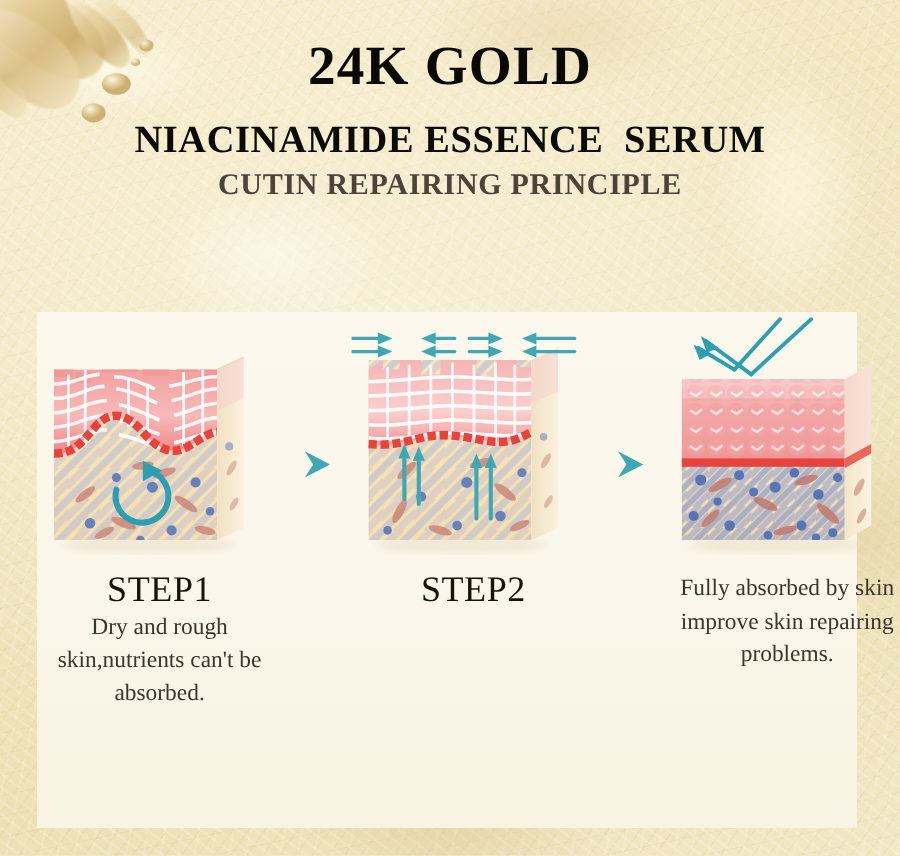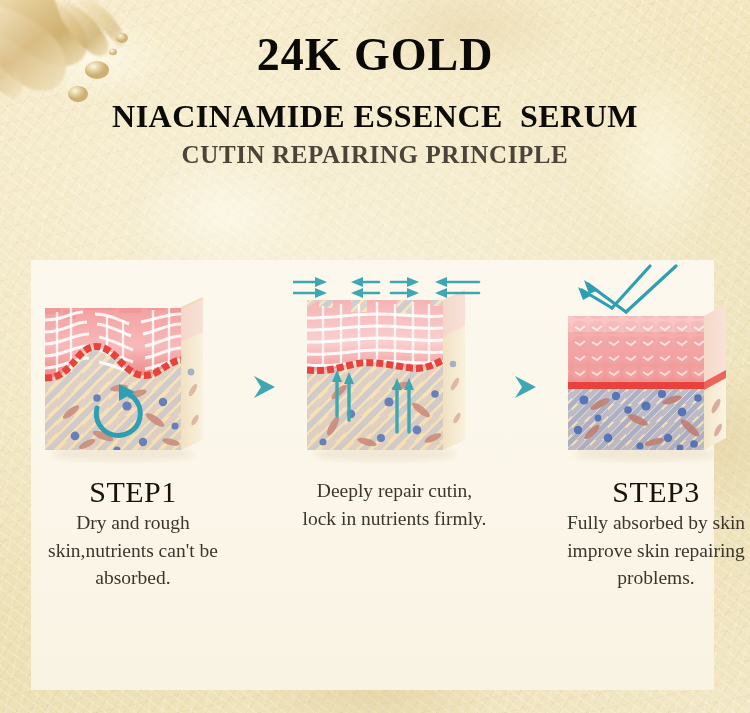--- a/index.html
+++ b/index.html
@@ -412,21 +412,21 @@
               <polygon points="58,22 70,17 70,27"></polygon>
               <polygon points="58,33 70,28 70,38"></polygon>
               <polygon points="126,22 114,17 114,27"></polygon>
               <polygon points="126,33 114,28 114,38"></polygon>
               <polygon points="142,22 154,17 154,27"></polygon>
               <polygon points="142,33 154,28 154,38"></polygon>
             </g>
           </g>
         </svg>
       </div>
-      <div class="step-desc">Deeply repair cutin, lock in nutrients firmly.</div>
+      <div class="step-title">STEP2</div>
     </div>
 
     <div class="arrow-gap">
       <svg width="32" height="30" viewBox="0 0 32 30">
         <polygon points="6,4 27,15 6,26 13,15" fill="#3fa7b2"></polygon>
       </svg>
     </div>
 
     <div class="step-col c3">
       <div class="step-art">
@@ -520,18 +520,17 @@
             <path d="M96,6 L58,48"></path>
             <path d="M72,52 L34,24"></path>
             <path d="M58,48 L28,30"></path>
           </g>
           <g fill="#2e9fb3">
             <polygon points="30,20 45,30 35,34"></polygon>
             <polygon points="24,27 38,35 29,40"></polygon>
           </g>
         </svg>
       </div>
-      <div class="step-title">STEP3</div>
       <div class="step-desc">Fully absorbed by skin improve skin repairing problems.</div>
     </div>
 
   </div>
 </div>
 
 </body></html>

